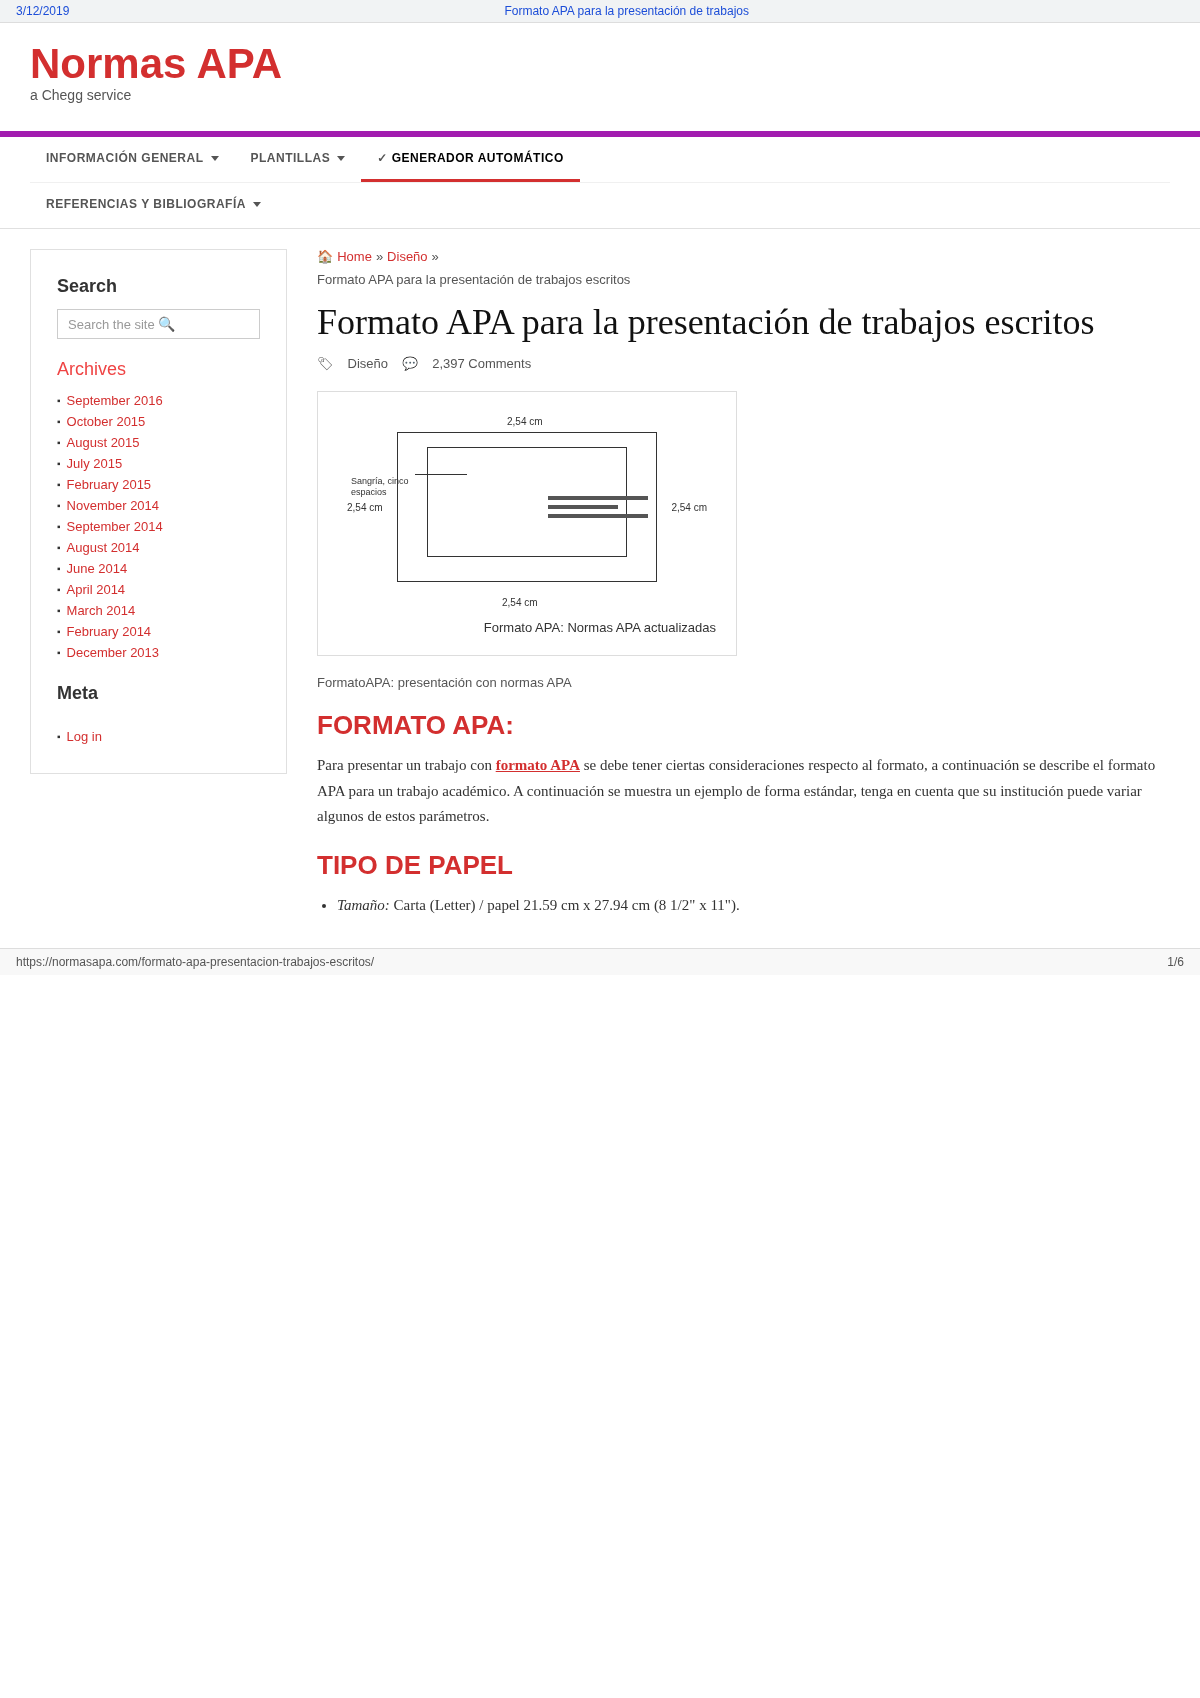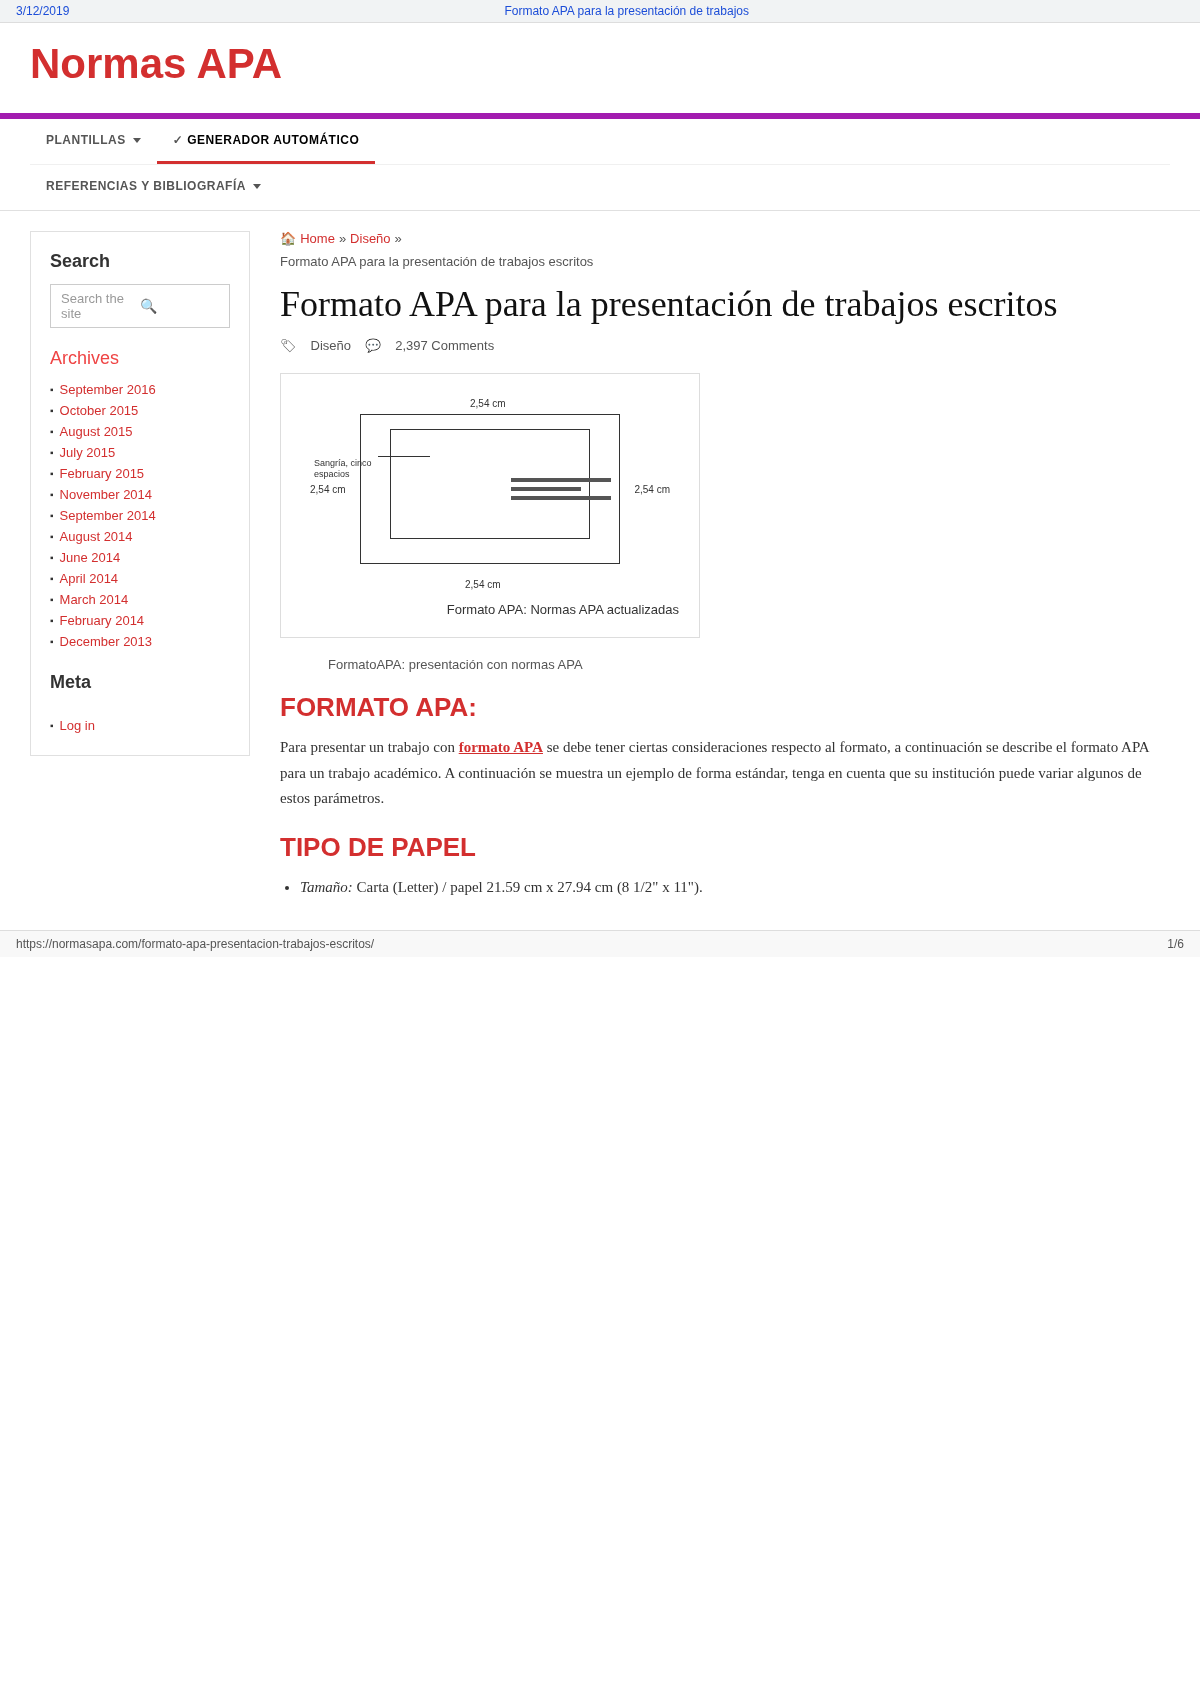--- a/index.html
+++ b/index.html
@@ -76,24 +76,24 @@
     
     .page-container {
       display: flex;
       max-width: 1200px;
       margin: 0 auto;
       padding: 20px 30px;
       gap: 30px;
     }
     
     .sidebar {
-      width: 220px;
+      width: 257px;
       flex-shrink: 0;
       border: 1px solid #e0e0e0;
-      padding: 19px;
+      padding: 26px;
       background: #fff;
       height: fit-content;
     }
     .sidebar-section-title {
       font-size: 18px;
       font-weight: 700;
       color: #333;
       font-family: Arial, sans-serif;
       margin-bottom: 12px;
     }
@@ -309,21 +309,20 @@
       font-size: 13px;
       font-family: Arial, sans-serif;
       color: #333;
       margin-top: 8px;
     }
     .diagram-subcaption {
       font-size: 13px;
       font-family: Arial, sans-serif;
       color: #555;
       margin-bottom: 20px;
-      margin-left: 48px;
     }
     
     .section-heading {
       font-size: 26px;
       font-weight: 700;
       color: #d32f2f;
       font-family: Arial, sans-serif;
       margin: 20px 0 12px 0;
     }
     .article-body p {
@@ -382,23 +381,28 @@
 <body>
 
 <div class="browser-bar">
   <span>3/12/2019</span>
   <span>Formato APA para la presentación de trabajos</span>
   <span></span>
 </div>
 
 <div class="site-header">
   <div class="site-logo">Normas APA</div>
+  <div class="site-tagline">a Chegg service</div>
 </div>
 
 <nav class="main-nav">
+  <div class="nav-item">
+    <span>INFORMACIÓN GENERAL</span>
+    <span class="chevron-down"></span>
+  </div>
   <div class="nav-item">
     <span>PLANTILLAS</span>
     <span class="chevron-down"></span>
   </div>
   <div class="nav-item active">
     <span class="checkmark">✓</span>
     <span>GENERADOR AUTOMÁTICO</span>
   </div>
   <div class="nav-second-row">
     <div class="nav-item">

